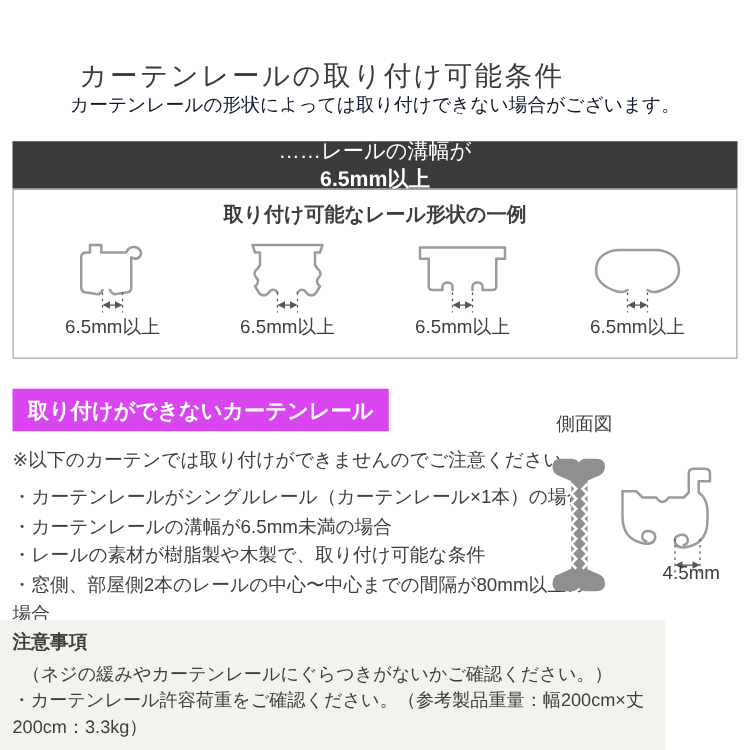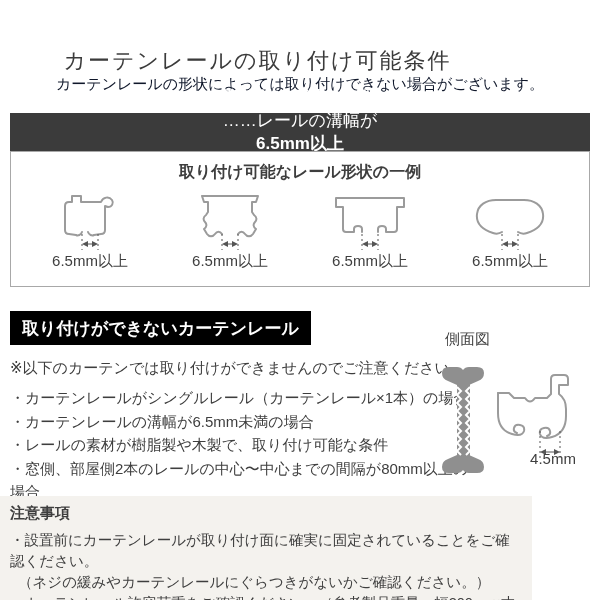--- a/index.html
+++ b/index.html
@@ -15,21 +15,21 @@
          display:flex;align-items:center;justify-content:center;font-size:17px;flex-direction:column;}
   .cond-banner .b{font-weight:bold;}
   
   .ex-box{top:151px;left:10px;width:578px;height:134px;border:1px solid #a8a8a8;background:#fff;}
   .ex-heading{top:162px;left:10px;width:580px;text-align:center;font-size:16px;font-weight:bold;}
   .rails-row{top:188px;left:14px;width:572px;display:flex;justify-content:space-evenly;}
   .rail-cell{width:128px;display:flex;flex-direction:column;align-items:center;}
   .rail-cell svg{display:block;}
   .rail-label{font-size:15px;margin-top:-2px;text-align:center;}
   
-  .ng-banner{top:311px;left:10px;width:301px;height:34px;background:#000000;color:#ffffff;
+  .ng-banner{top:311px;left:10px;width:301px;height:34px;background:#d946ef;color:#ffffff;
          display:flex;align-items:center;justify-content:center;font-size:17px;font-weight:bold;}
   .side-label{top:330px;left:445px;font-size:15px;}
   .ng-note{top:359px;left:10px;font-size:15px;}
   .ng-bullets{top:386px;left:10px;font-size:15px;line-height:23.5px;width:470px;}
   .sideview{top:365px;left:430px;}
   .side-measure{top:450px;left:518px;width:70px;text-align:center;font-size:15px;}
   
   .footer{top:496px;left:0;width:532px;height:104px;background:#f4f2ee;box-sizing:border-box;
           padding:8px 10px 0 10px;}
   .footer-heading{font-size:15px;font-weight:bold;margin-bottom:7px;}
@@ -129,16 +129,15 @@
   <line class="dash" x1="110" y1="66" x2="110" y2="94"></line>
     <line class="dash" x1="130" y1="66" x2="130" y2="94"></line>
   <line class="meas" x1="114" y1="87" x2="126" y2="87"></line>
   <polygon points="110,87 116,84 116,90" fill="#555"></polygon>
     <polygon points="130,87 124,84 124,90" fill="#555"></polygon>
 </svg>
 <div class="abs side-measure">4.5mm</div>
 
 <div class="abs footer">
   <div class="footer-heading">注意事項</div>
-  <div class="footer-line">・設置前にカーテンレールが取り付け面に確実に固定されていることをご確認ください。</div>
   <div class="footer-line indent">（ネジの緩みやカーテンレールにぐらつきがないかご確認ください。）</div>
   <div class="footer-line">・カーテンレール許容荷重をご確認ください。（参考製品重量：幅200cm×丈200cm：3.3kg）</div>
 </div>
 
 </body></html>

